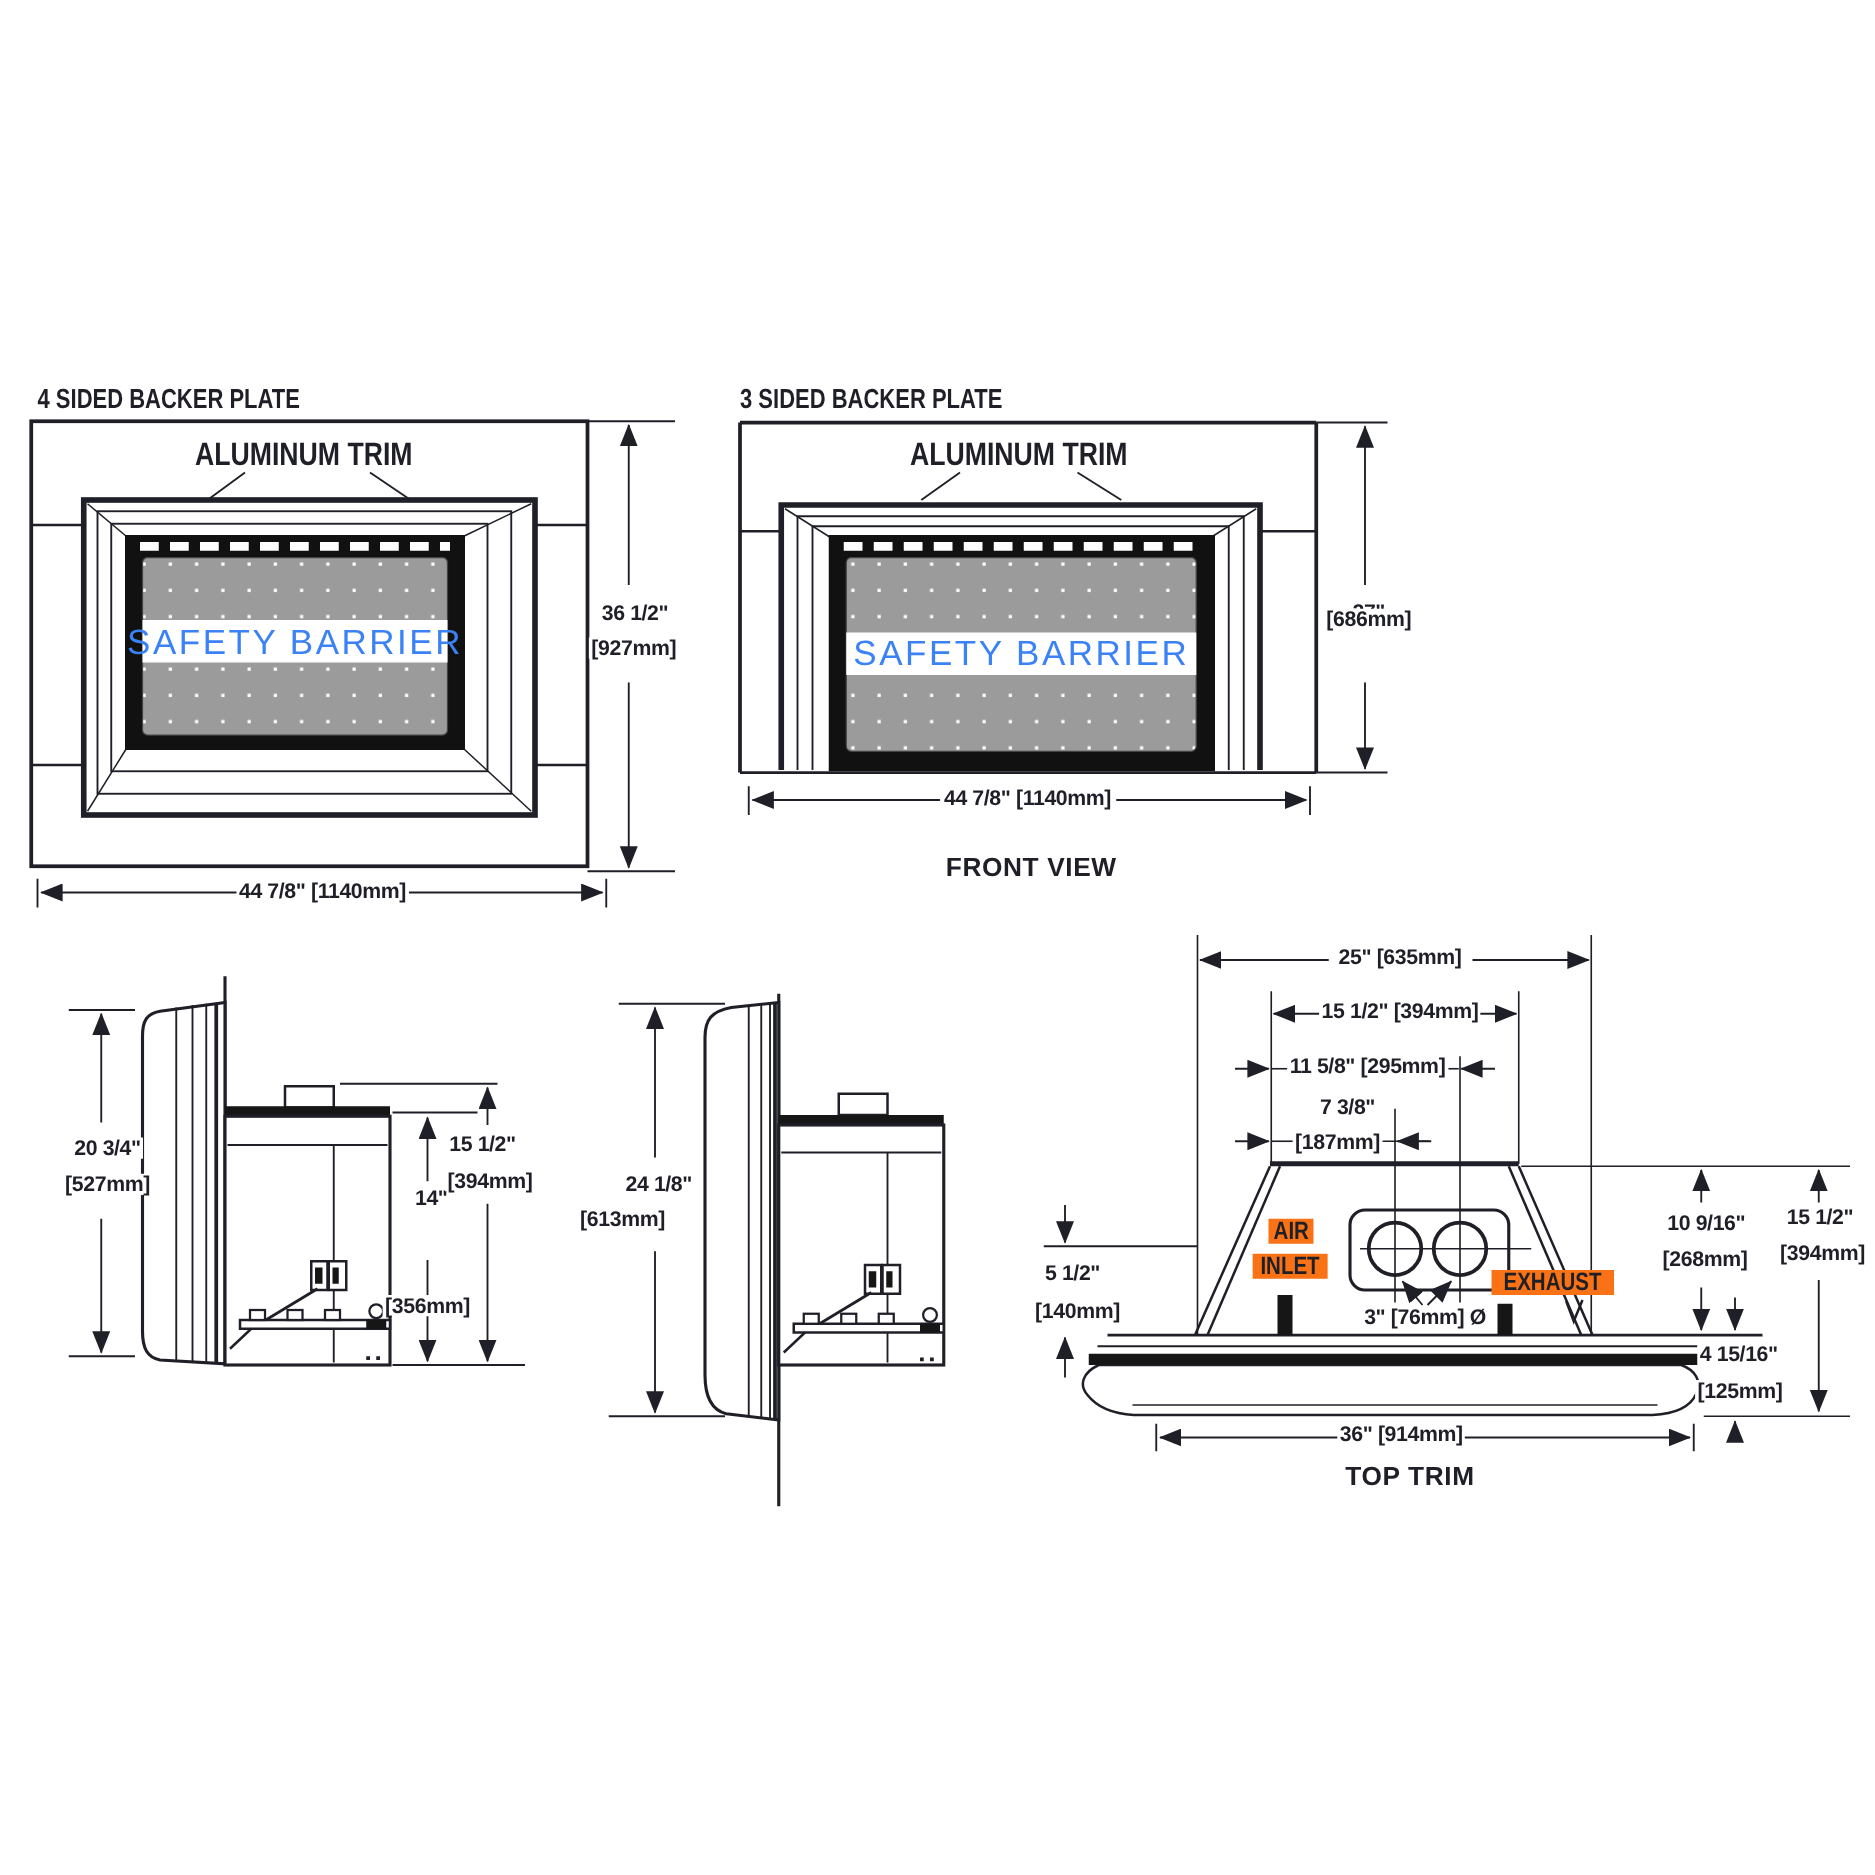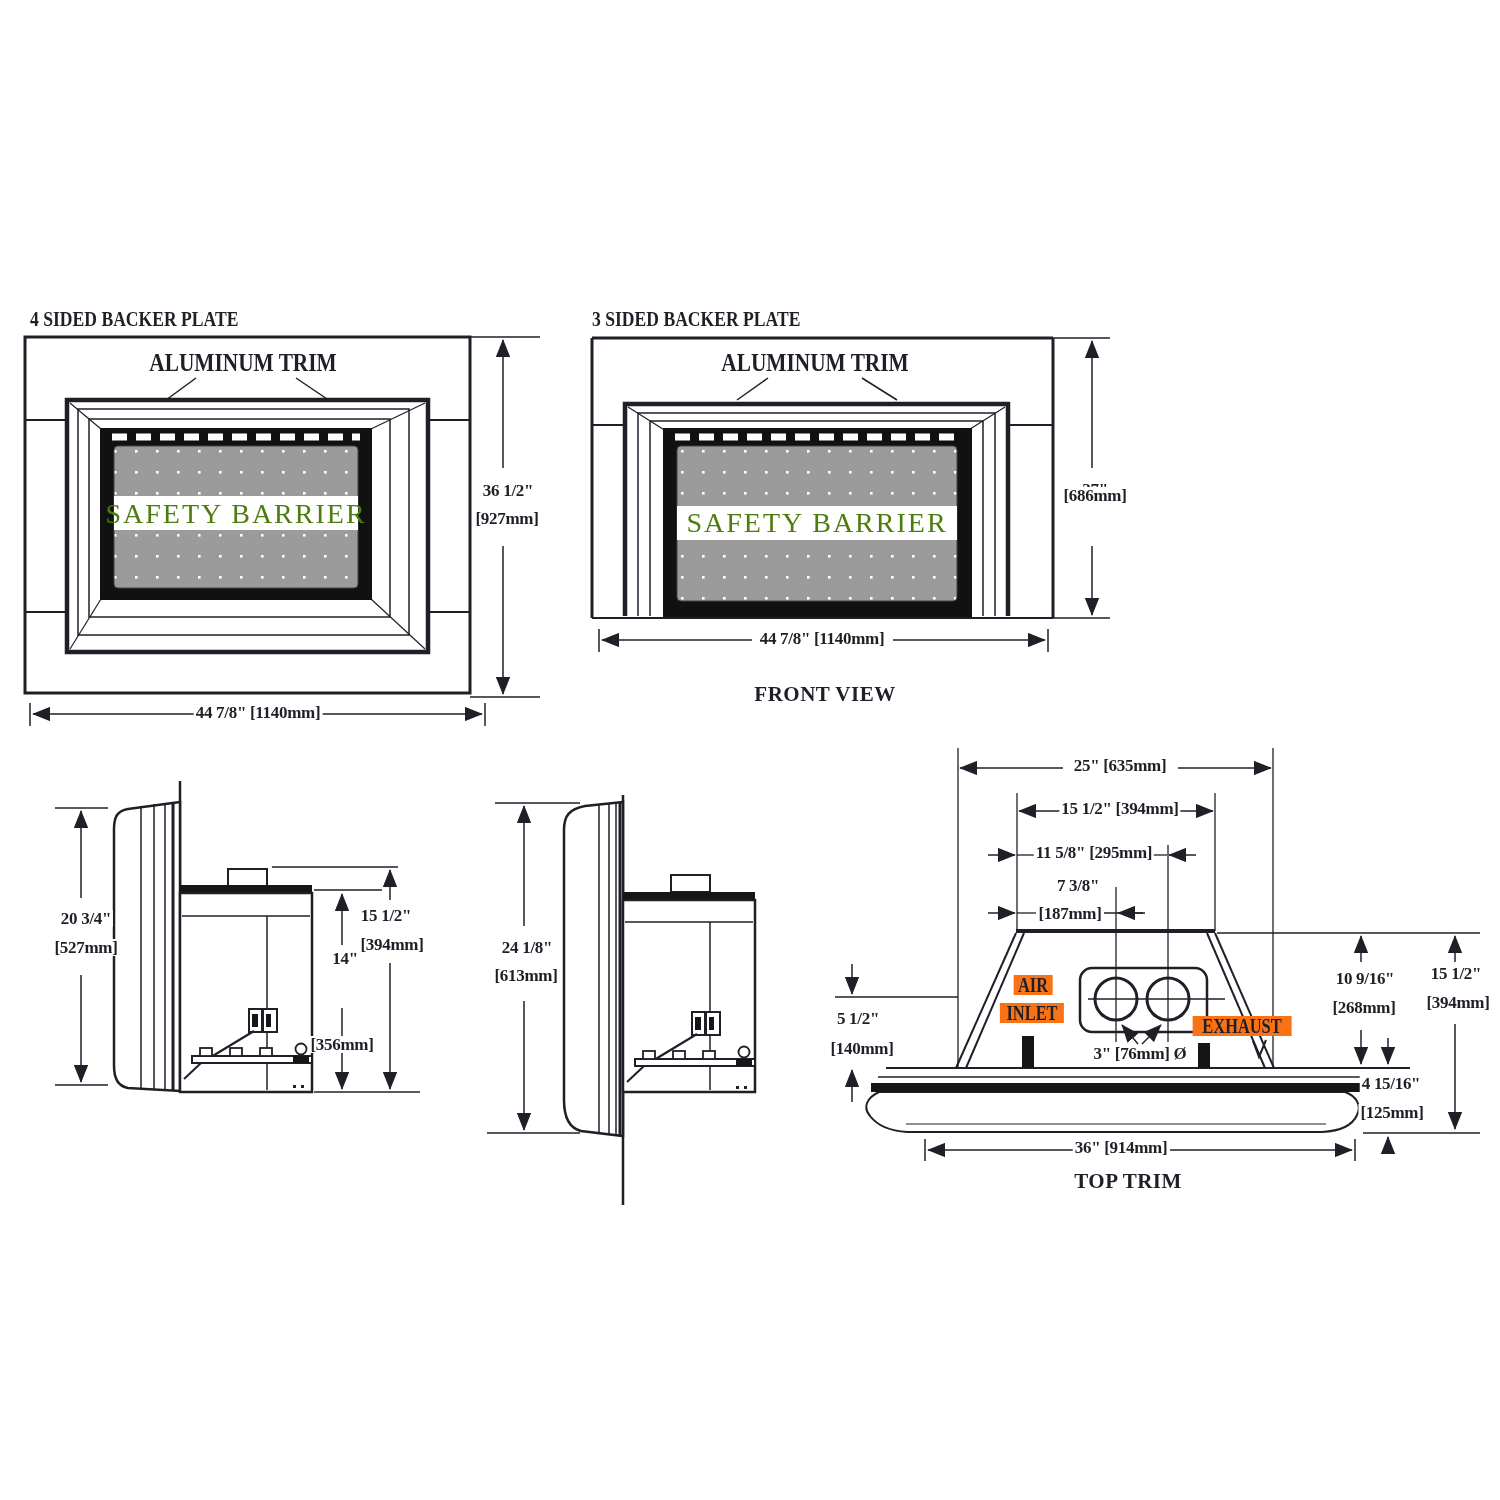--- a/index.html
+++ b/index.html
@@ -1,27 +1,27 @@
 <!DOCTYPE html>
 <html><head>
 <meta charset="utf-8">
 <style>
   html,body{margin:0;padding:0;background:#fff;}
   #canvas{position:relative;width:1500px;height:1500px;background:#ffffff;overflow:hidden;
-          font-family:Liberation Serif, serif;}
+          font-family:Liberation Sans, sans-serif;}
   svg{position:absolute;left:0;top:0;}
   .lbl{position:absolute;color:#1f1f28;white-space:nowrap;line-height:1;}
   .c{transform:translateX(-50%);}
   .dim{font-size:17px;font-weight:bold;letter-spacing:-0.3px;background:#fff;padding:0 2px;}
   .title{font-size:22px;font-weight:bold;transform:scaleX(0.8);transform-origin:left top;}
   .cond>span{display:inline-block;transform:scaleX(0.82);}
   .trimlbl{font-size:26px;font-weight:bold;}
   .duct{font-size:20px;font-weight:bold;background:#f97316;padding:0 1px;}
   .cap{font-size:21px;font-weight:bold;letter-spacing:0.5px;}
-  .barrier{font-size:28px;font-weight:400;letter-spacing:2px;color:#4d7c0f;}
+  .barrier{font-size:28px;font-weight:400;letter-spacing:2px;color:#3b82f6;}
 </style>
 </head>
 <body>
 
 <div id="canvas">
 
 <svg width="1500" height="1500" viewBox="0 0 1500 1500">
   <defs>
     <marker id="ah" viewBox="0 0 10 8" refX="9.5" refY="4" markerWidth="12" markerHeight="9.6" orient="auto">
       <path d="M0,0 L10,4 L0,8 Z" fill="#1f1f28"></path>
@@ -231,21 +231,21 @@
   <div class="lbl dim c" style="left:822px;top:630px">44 7/8" [1140mm]</div>
   <div class="lbl cap c" style="left:825px;top:684px">FRONT VIEW</div>
 
   <div class="lbl dim c" style="left:86px;top:910px">20 3/4"</div>
   <div class="lbl dim c" style="left:86px;top:939px">[527mm]</div>
   <div class="lbl dim c" style="left:345px;top:950px">14"</div>
   <div class="lbl dim c" style="left:342px;top:1036px">[356mm]</div>
   <div class="lbl dim c" style="left:386px;top:907px">15 1/2"</div>
   <div class="lbl dim c" style="left:392px;top:936px">[394mm]</div>
   <div class="lbl dim c" style="left:527px;top:939px">24 1/8"</div>
-  <div class="lbl dim c" style="left:526px;top:967px">[613mm]</div>
+  <div class="lbl dim c" style="left:498px;top:967px">[613mm]</div>
 
   <div class="lbl dim c" style="left:1120px;top:757px">25" [635mm]</div>
   <div class="lbl dim c" style="left:1120px;top:800px">15 1/2" [394mm]</div>
   <div class="lbl dim c" style="left:1094px;top:844px">11 5/8" [295mm]</div>
   <div class="lbl dim c" style="left:1078px;top:877px">7 3/8"</div>
   <div class="lbl dim c" style="left:1070px;top:905px">[187mm]</div>
   <div class="lbl dim c" style="left:858px;top:1010px">5 1/2"</div>
   <div class="lbl dim c" style="left:862px;top:1040px">[140mm]</div>
   <div class="lbl duct c cond" style="left:1033px;top:975px"><span>AIR</span></div>
   <div class="lbl duct c cond" style="left:1032px;top:1003px"><span>INLET</span></div>

